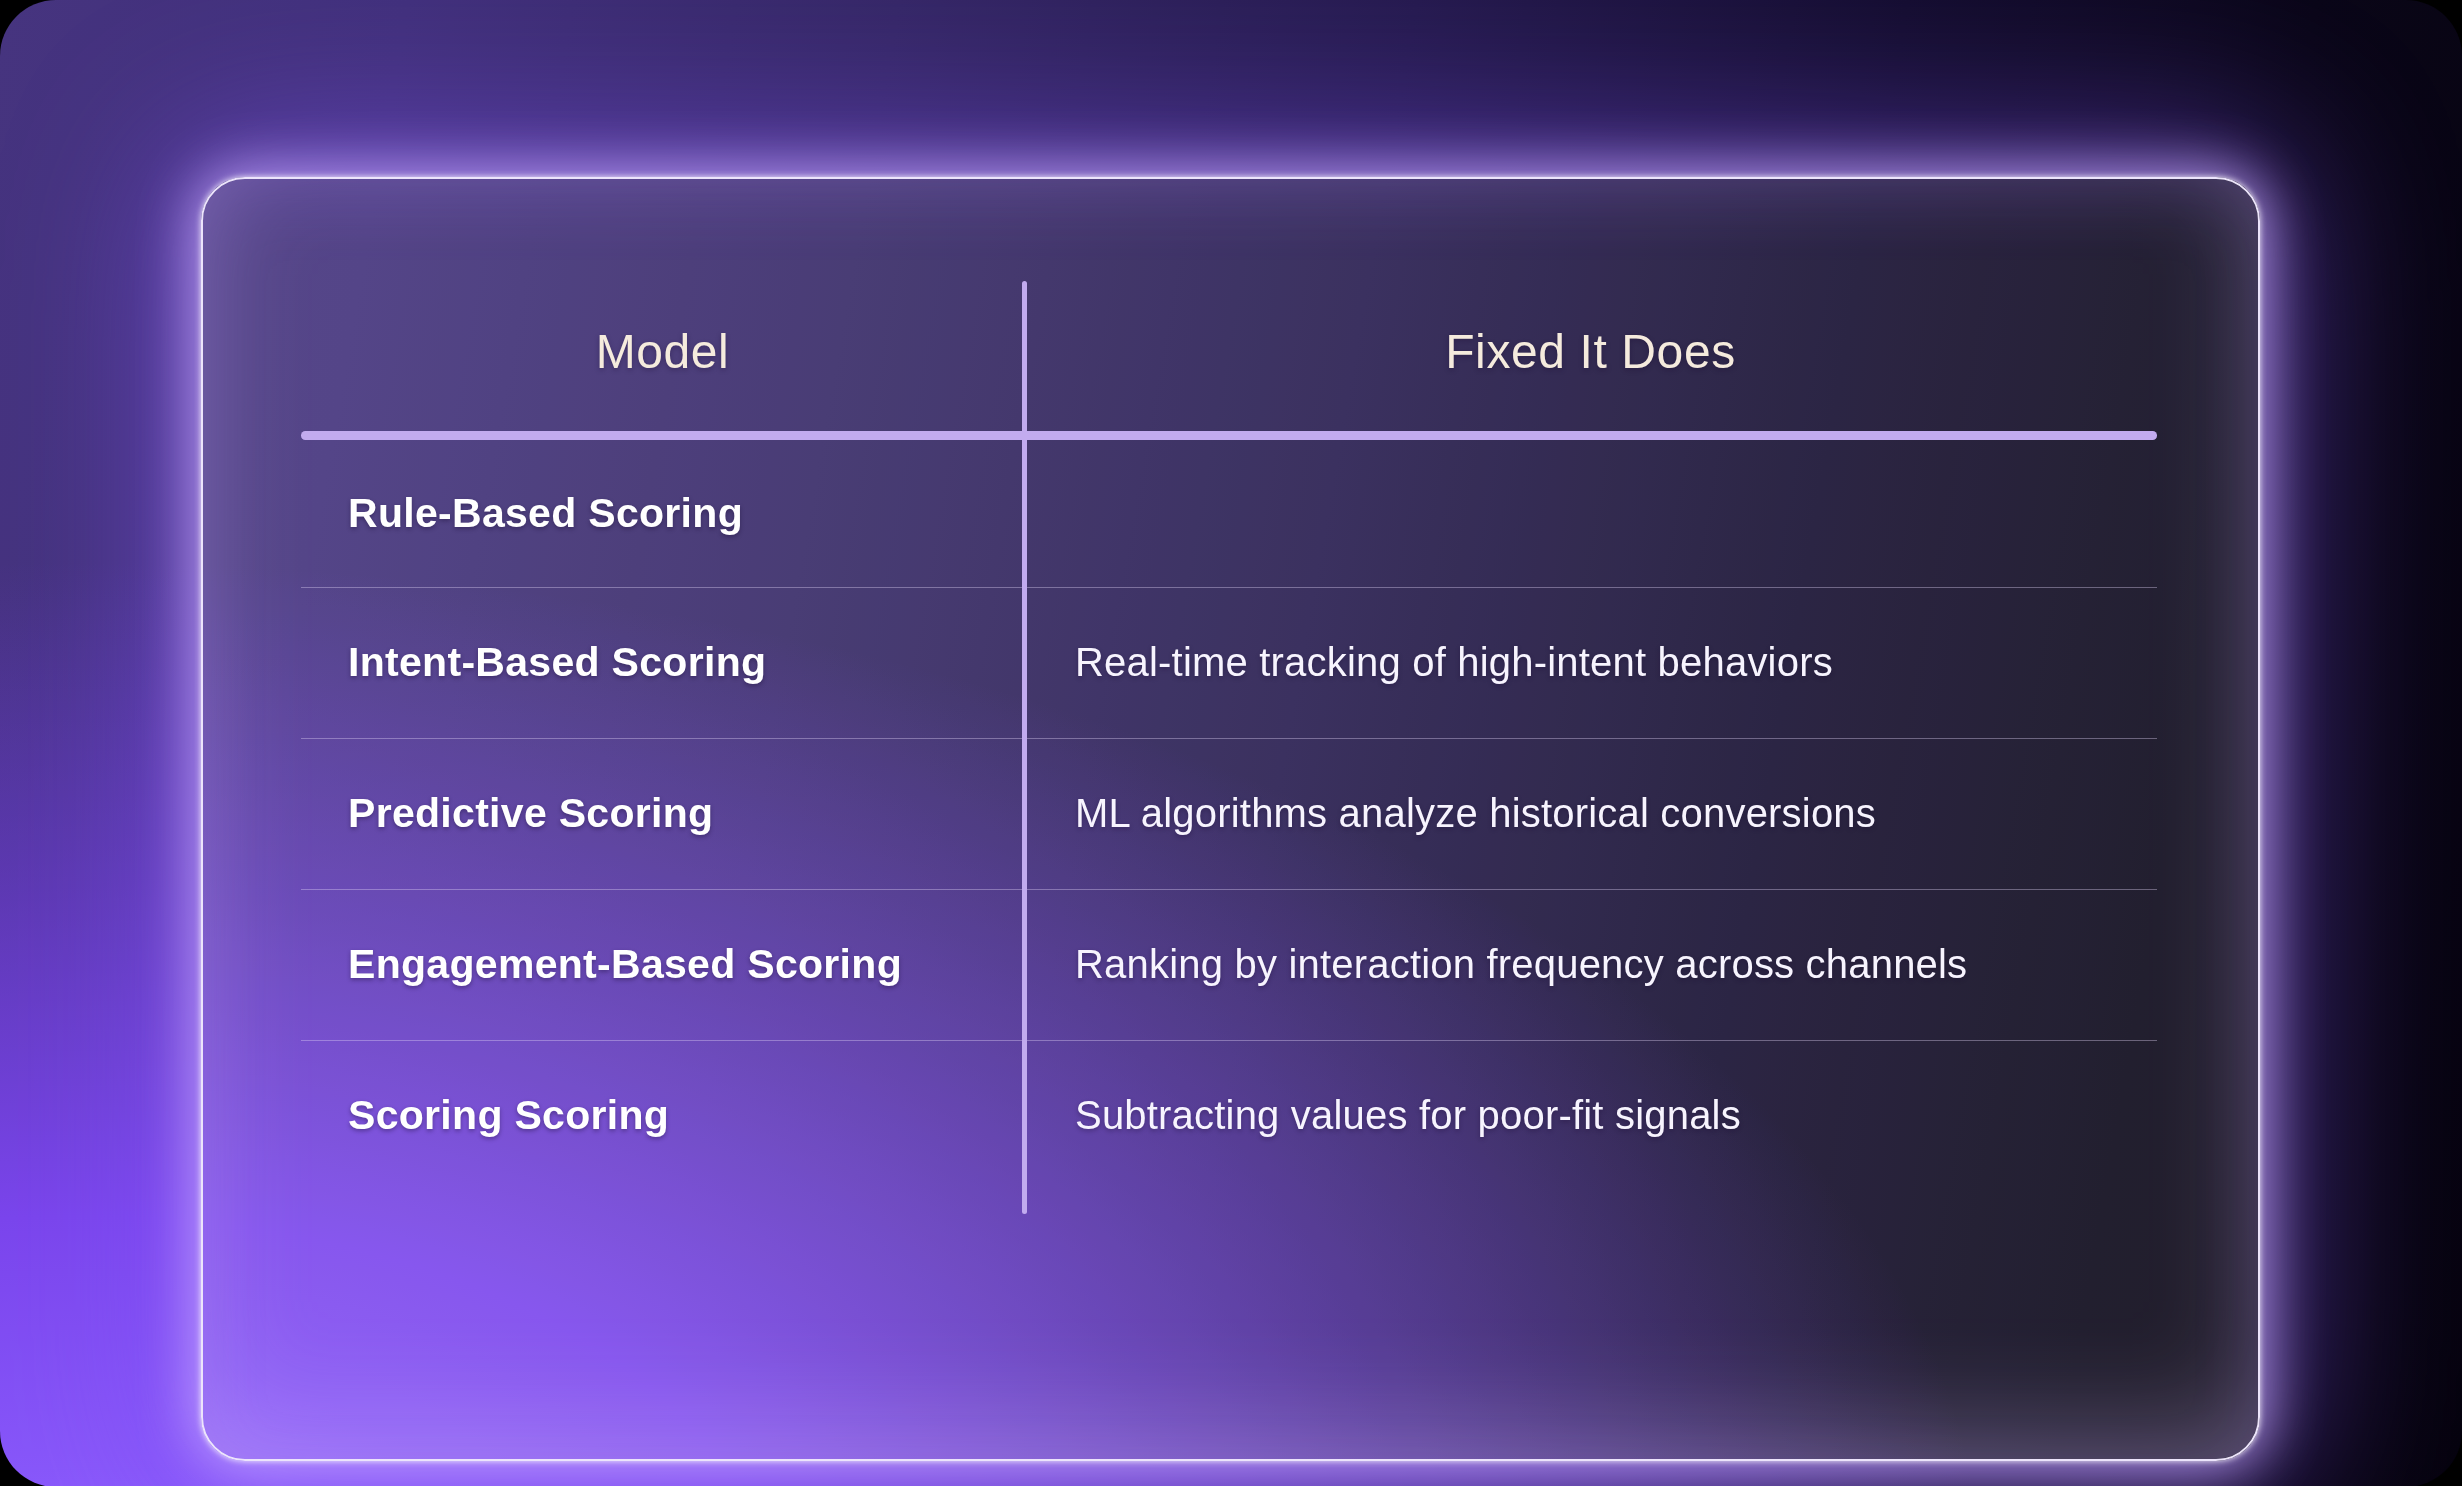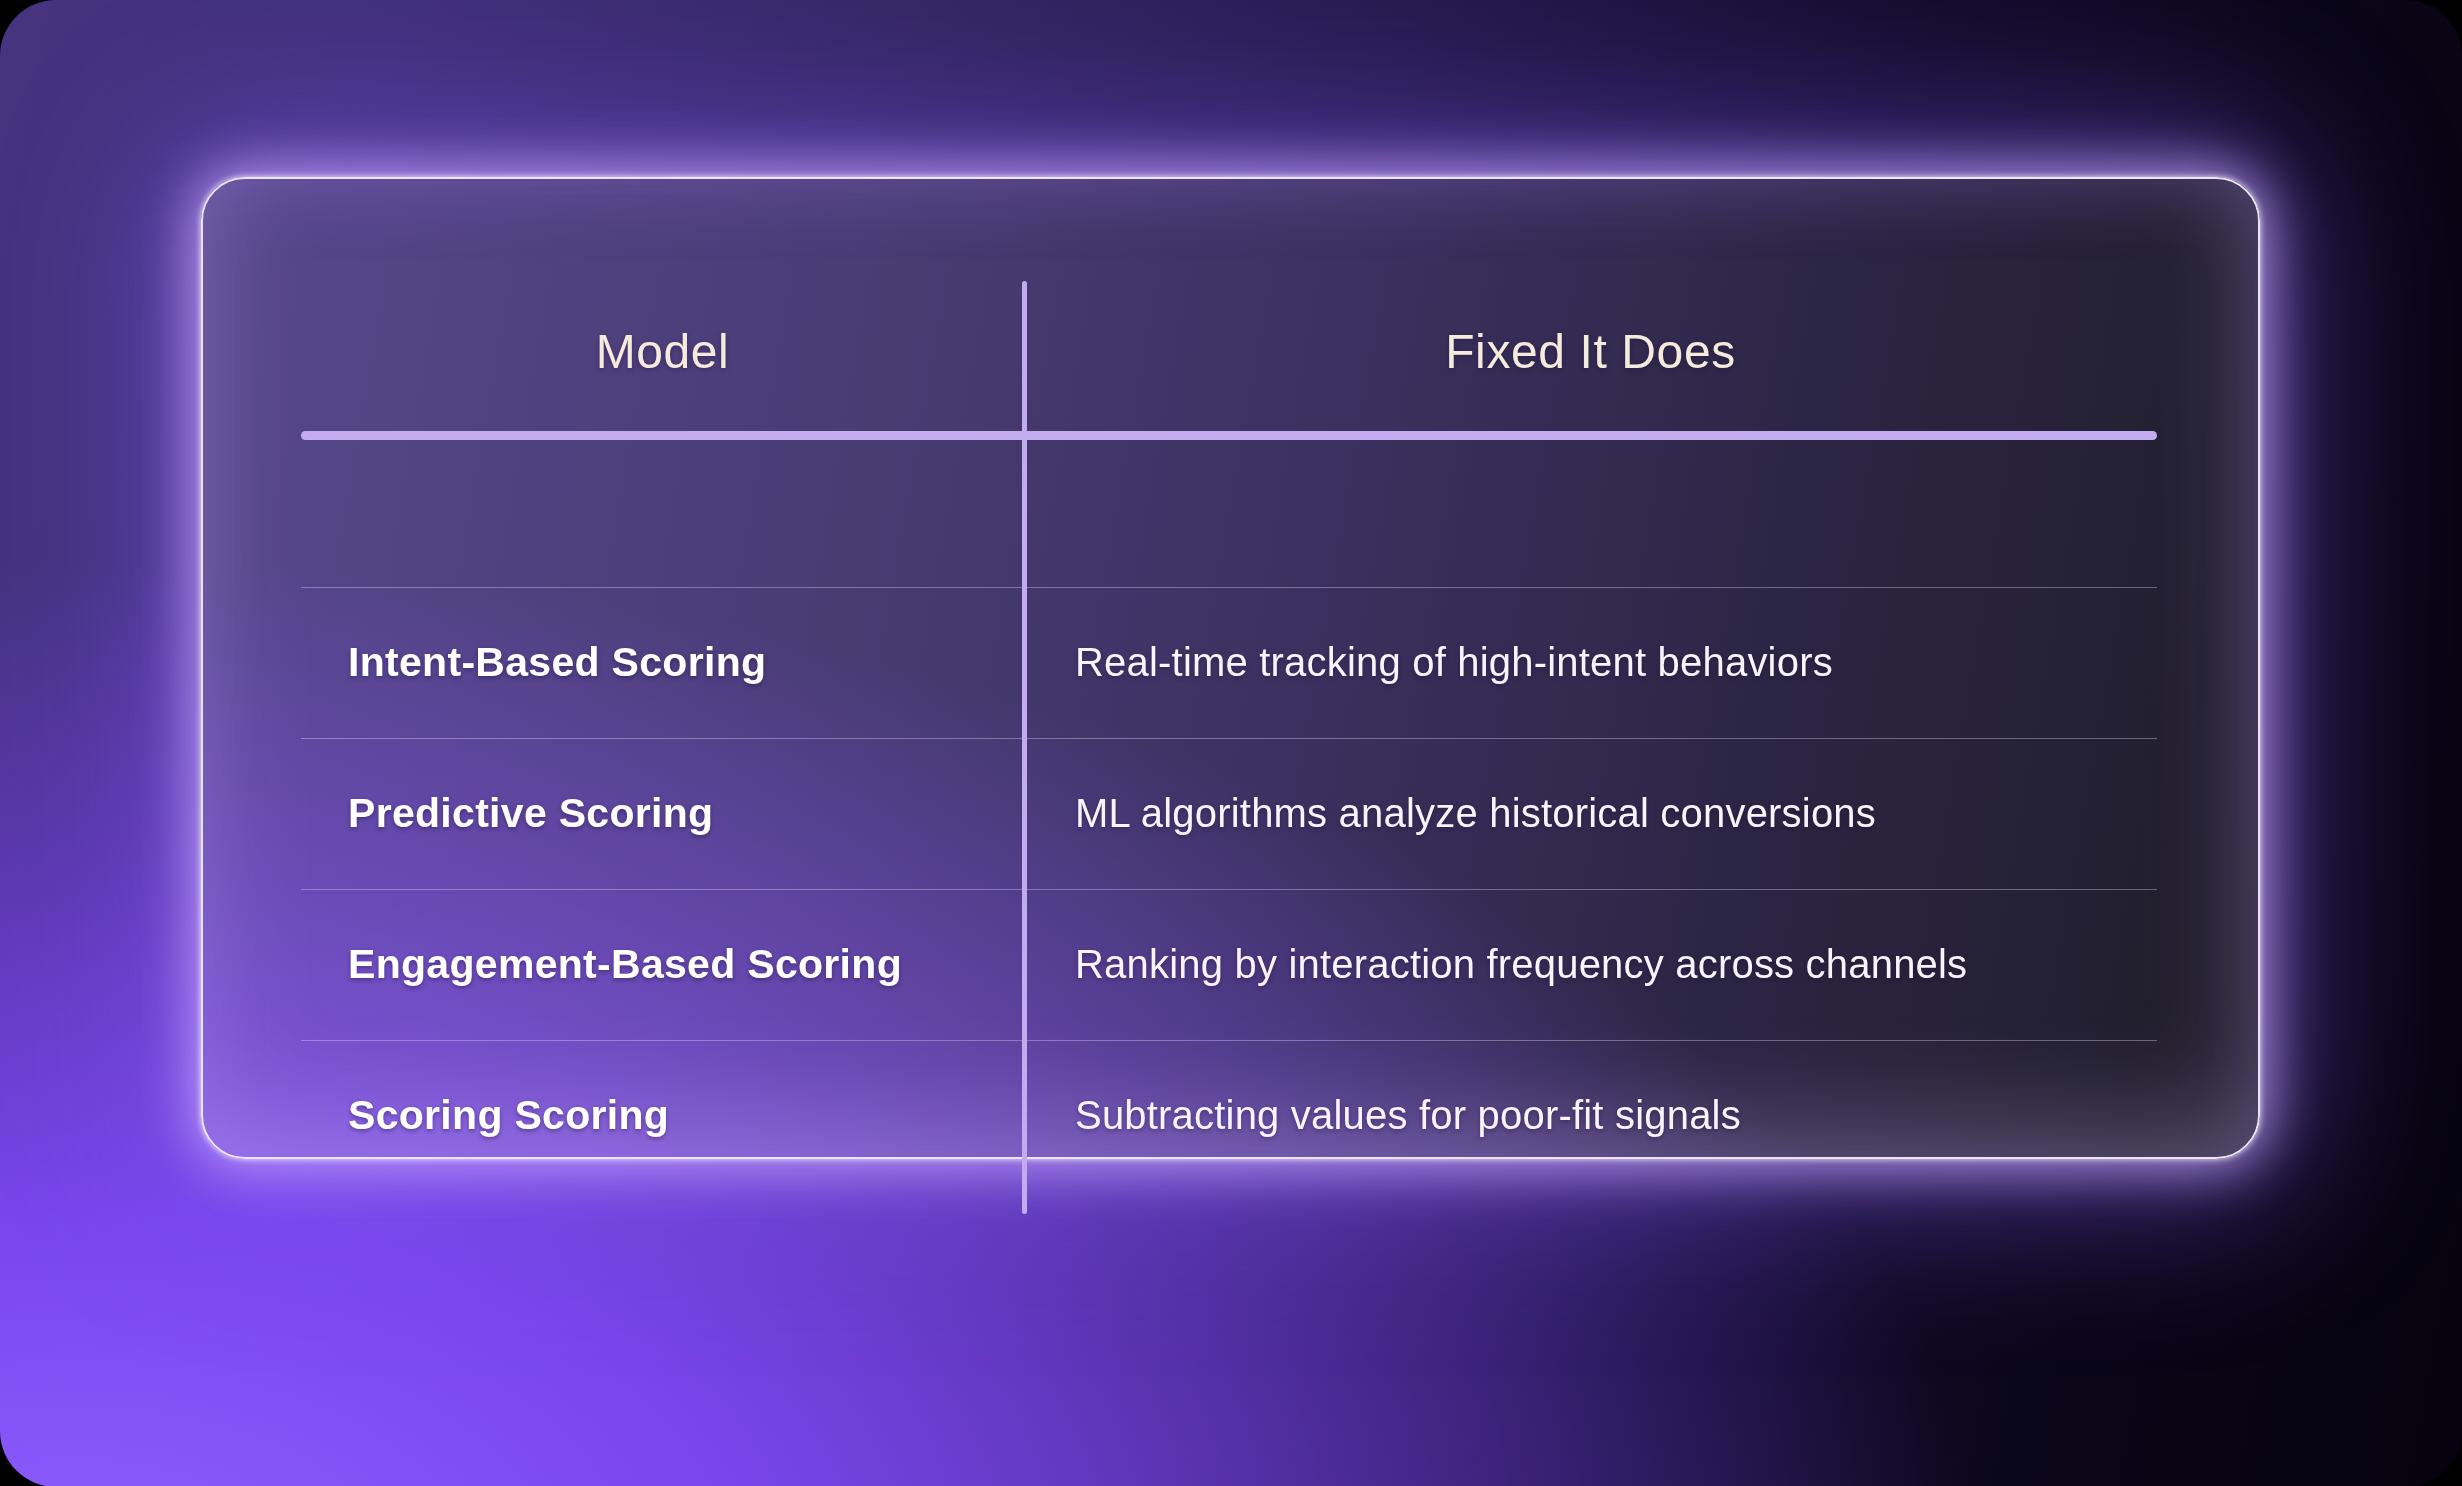--- a/index.html
+++ b/index.html
@@ -27,21 +27,21 @@
         #46347f 0%, #41307b 15%, #352766 33%, #251a4e 52%,
         #140d2f 70%, #0a0618 85%, #06030e 100%);
     overflow: hidden;
   }
   
   .card {
     position: absolute;
     left: 201px;
     top: 177px;
     width: 2059px;
-    height: 982px;
+    height: 1284px;
     border-radius: 44px;
     border: 2.5px solid var(--card-border, #ece4fb);
     background: rgba(255, 255, 255, 0.10);
     box-shadow:
       0 0 6.1px rgba(255,255,255,0.85),
       0 0 55px 7.4px rgba(199,168,255,0.85),
       0 0 159px 43px rgba(138,92,255,0.45),
       inset 0 -31px 104px rgba(214,192,255,0.30),
       inset 0 18.4px 67px rgba(110,70,210,0.16);
     box-sizing: border-box;
@@ -120,20 +120,21 @@
   <div class="frame">
     <div class="card">
       <div class="content">
         <div class="header-row">
           <div class="hcell c1">Model</div>
           <div class="hcell c2">Fixed It Does</div>
         </div>
         <div class="thick-line"></div>
         <div class="rows" id="rows">
             <div class="row">
+              <div class="cell-model">Rule-Based Scoring</div>
             </div>
             <div class="row">
               <div class="cell-model">Intent-Based Scoring</div>
               <div class="cell-desc">Real-time tracking of high-intent behaviors</div>
             </div>
             <div class="row">
               <div class="cell-model">Predictive Scoring</div>
               <div class="cell-desc">ML algorithms analyze historical conversions</div>
             </div>
             <div class="row">

